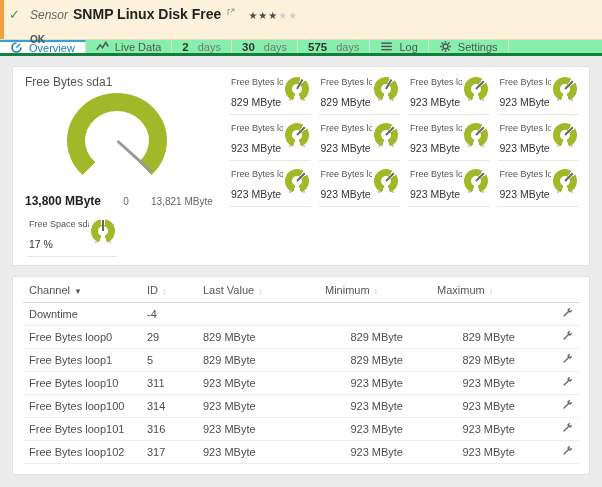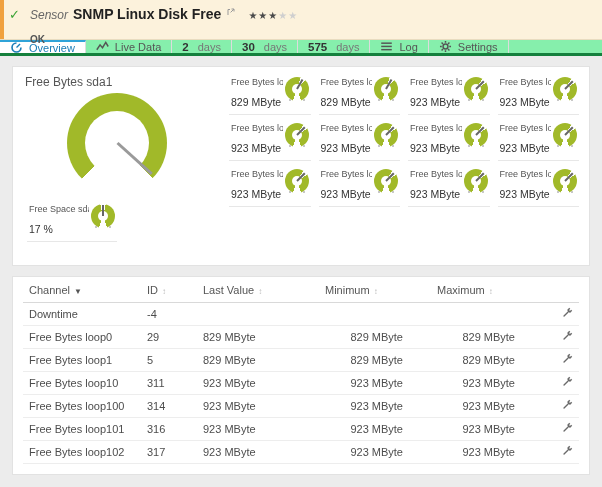--- a/index.html
+++ b/index.html
@@ -142,20 +142,25 @@
     </nav>
 
   <main>
 
     <section class="panel gauges-panel">
       <div class="left-col">
         <div class="gauge-label">Free Bytes sda1</div>
         <div class="big-gauge" id="big-gauge" style="background: conic-gradient(from 225deg, rgb(161, 185, 41) 0deg, rgb(161, 185, 41) 270deg, rgb(255, 255, 255) 270deg, rgb(255, 255, 255) 360deg);">
           <div class="needle" id="big-needle" style="height: 46px; transform: rotate(-48deg);"></div>
         </div>
+        <div class="scale-row">
+          <span class="main-value">13,800 MByte</span>
+          <span class="scale-min">0</span>
+          <span class="scale-max">13,821 MByte</span>
+        </div>
         <div class="bottom-row">
             <div class="gauge-cell">
               <div class="cell-label">Free Space sda1</div>
               <div class="mini-wrap">
                 <div class="mini-gauge" style="background: conic-gradient(from -13deg, rgb(255, 255, 255) 0deg, rgb(255, 255, 255) 26deg, rgb(161, 185, 41) 26deg, rgb(161, 185, 41) 173deg, rgb(255, 255, 255) 173deg, rgb(255, 255, 255) 213deg, rgb(161, 185, 41) 213deg, rgb(161, 185, 41) 360deg);">
                   <div class="needle" style="height: 11px; transform: rotate(-180deg);"></div>
                 </div>
                 <span class="tick l"></span>
                 <span class="tick r"></span>
               </div>

